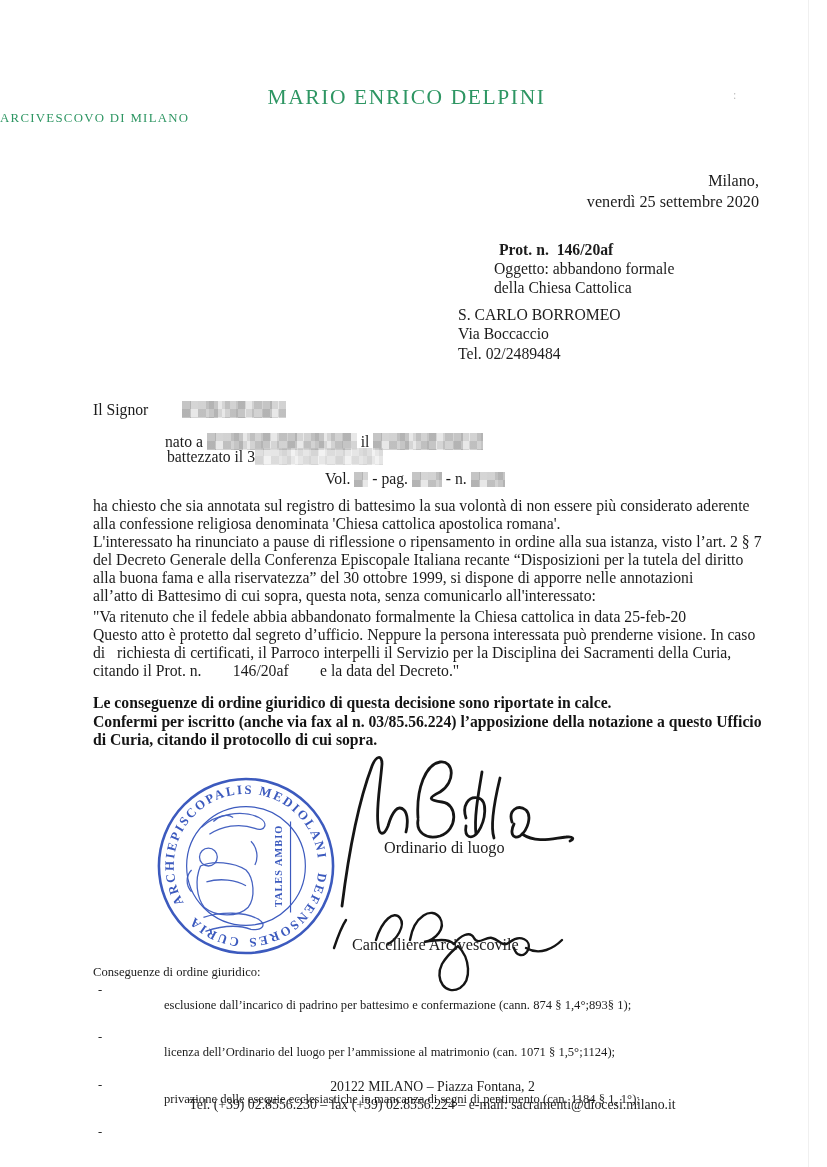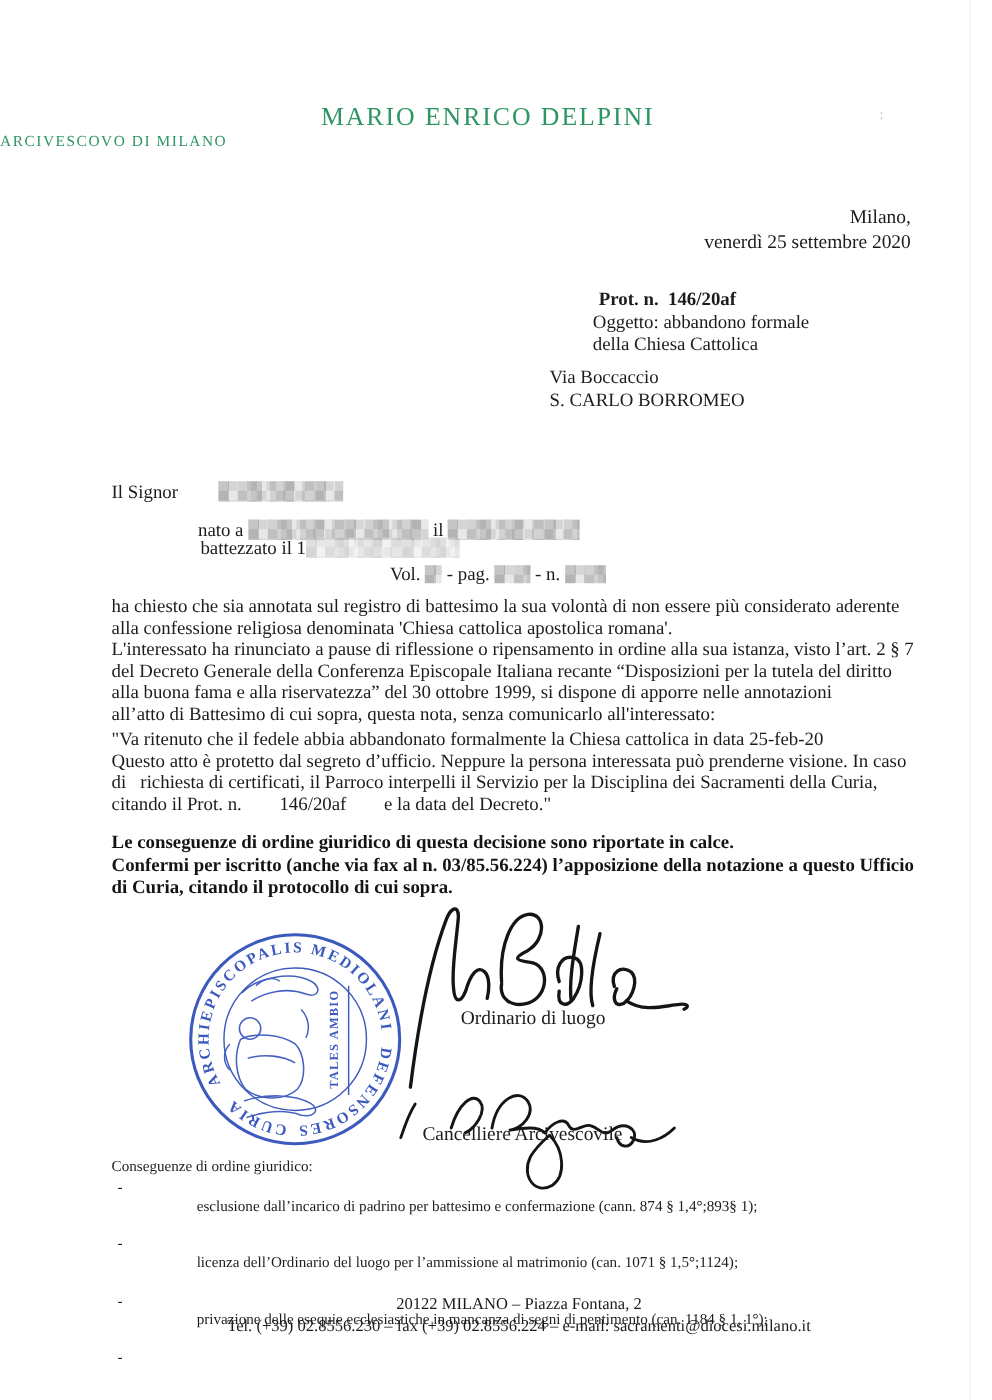--- a/index.html
+++ b/index.html
@@ -61,33 +61,34 @@
     <div>venerdì 25 settembre 2020</div>
   </div>
 
   <div class="abs prot">
     <div class="prot-n pre">Prot. n.  146/20af</div>
     <div>Oggetto: abbandono formale</div>
     <div>della Chiesa Cattolica</div>
   </div>
 
   <div class="abs addr">
+    <div>S. CARLO BORROMEO</div>
     <div>Via Boccaccio</div>
-    <div>S. CARLO BORROMEO</div>
+    <div>Tel. 02/2489484</div>
   </div>
 
   <div class="abs line" style="left:93px;top:401px;">
     <span>Il Signor</span>
     <span class="px" style="width:104px;margin-left:30px;"></span>
   </div>
   <div class="abs line" style="left:165px;top:433px;">
     <span class="pre">nato a </span><span class="px" style="width:150px;"></span><span class="pre"> il </span><span class="px" style="width:110px;"></span>
   </div>
   <div class="abs line" style="left:167px;top:448px;">
-    <span class="pre">battezzato il 1</span><span class="px light" style="width:128px;"></span>
+    <span class="pre">battezzato il 3</span><span class="px light" style="width:128px;"></span>
   </div>
   <div class="abs line" style="left:325px;top:470px;">
     <span class="pre">Vol. </span><span class="px" style="width:14px;height:15px;"></span><span class="pre"> - pag. </span><span class="px" style="width:30px;height:15px;"></span><span class="pre"> - n. </span><span class="px" style="width:34px;height:15px;"></span>
   </div>
 
   <div class="abs body-text pre">ha chiesto che sia annotata sul registro di battesimo la sua volontà di non essere più considerato aderente
 alla confessione religiosa denominata 'Chiesa cattolica apostolica romana'.
 L'interessato ha rinunciato a pause di riflessione o ripensamento in ordine alla sua istanza, visto l’art. 2 § 7
 del Decreto Generale della Conferenza Episcopale Italiana recante “Disposizioni per la tutela del diritto
 alla buona fama e alla riservatezza” del 30 ottobre 1999, si dispone di apporre nelle annotazioni

